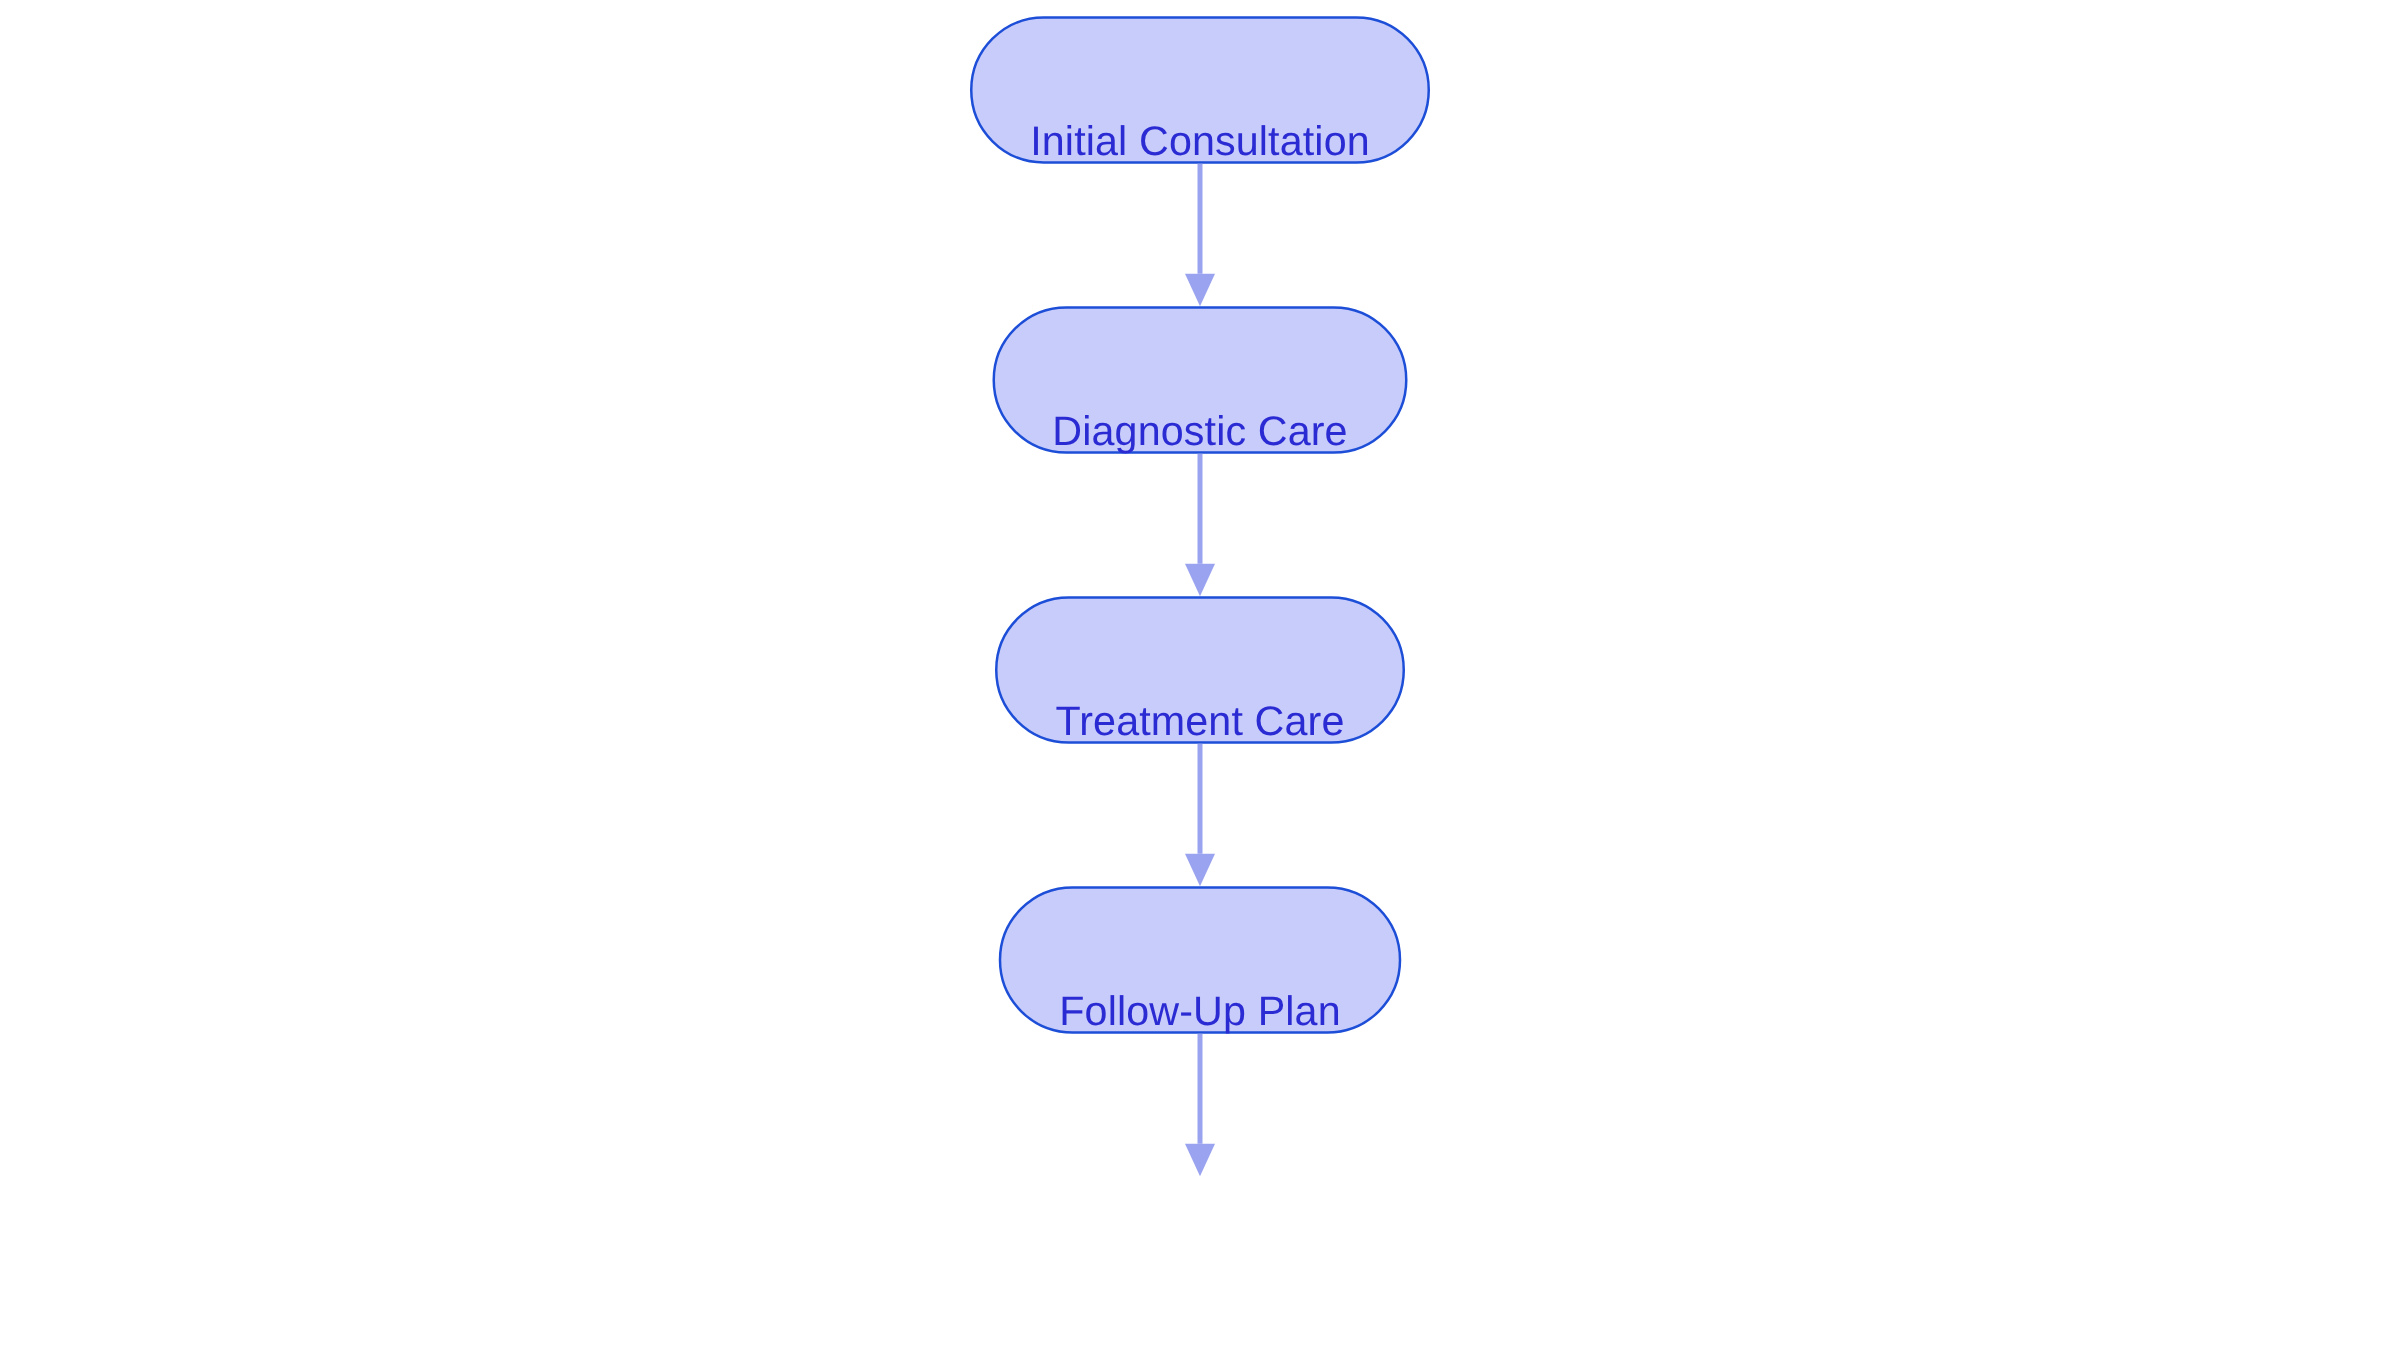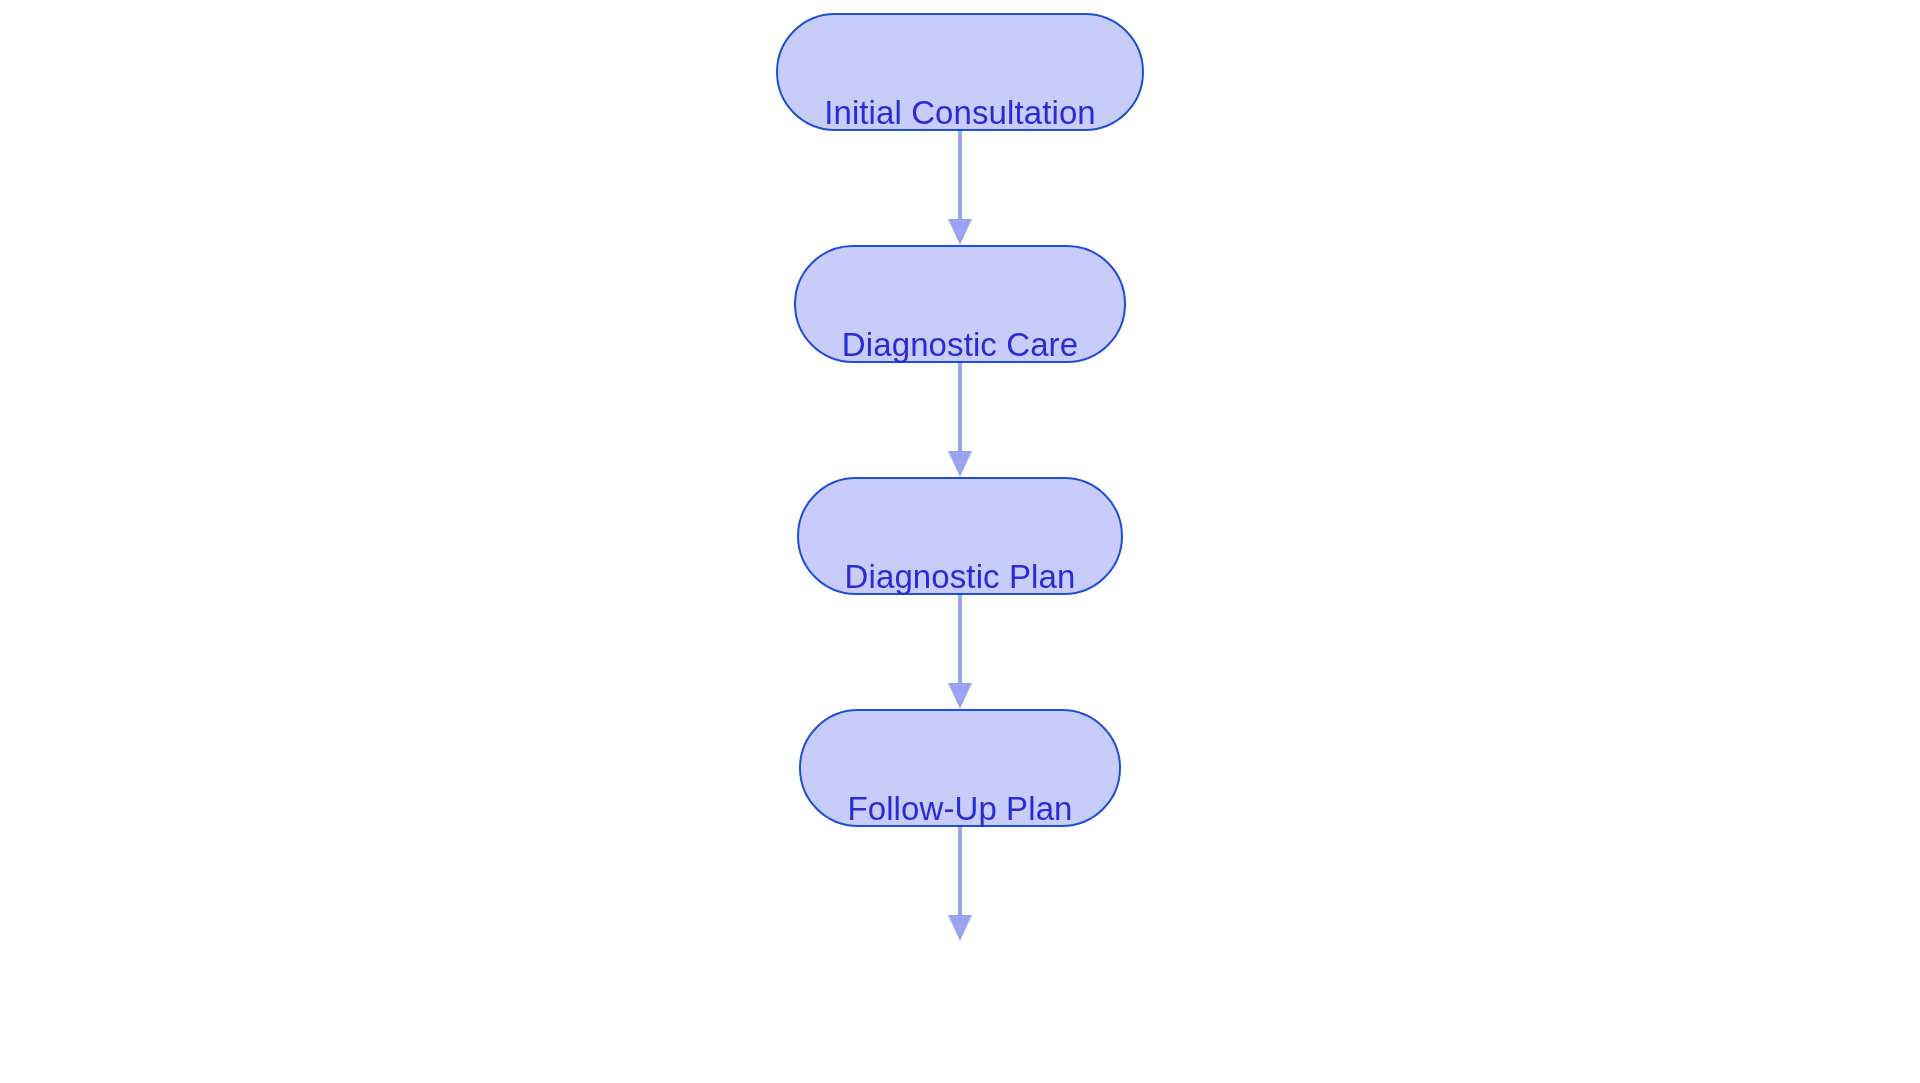--- a/index.html
+++ b/index.html
@@ -99,21 +99,21 @@
     <div class="flow-node">
       <span class="flow-node-label">Diagnostic Care</span>
     </div>
 
     <div class="flow-connector">
       <div class="connector-line"></div>
       <div class="connector-arrowhead"></div>
     </div>
 
     <div class="flow-node">
-      <span class="flow-node-label">Diagnostic Plan</span>
+      <span class="flow-node-label">Treatment Care</span>
     </div>
 
     <div class="flow-connector">
       <div class="connector-line"></div>
       <div class="connector-arrowhead"></div>
     </div>
 
     <div class="flow-node">
       <span class="flow-node-label">Follow-Up Plan</span>
     </div>

